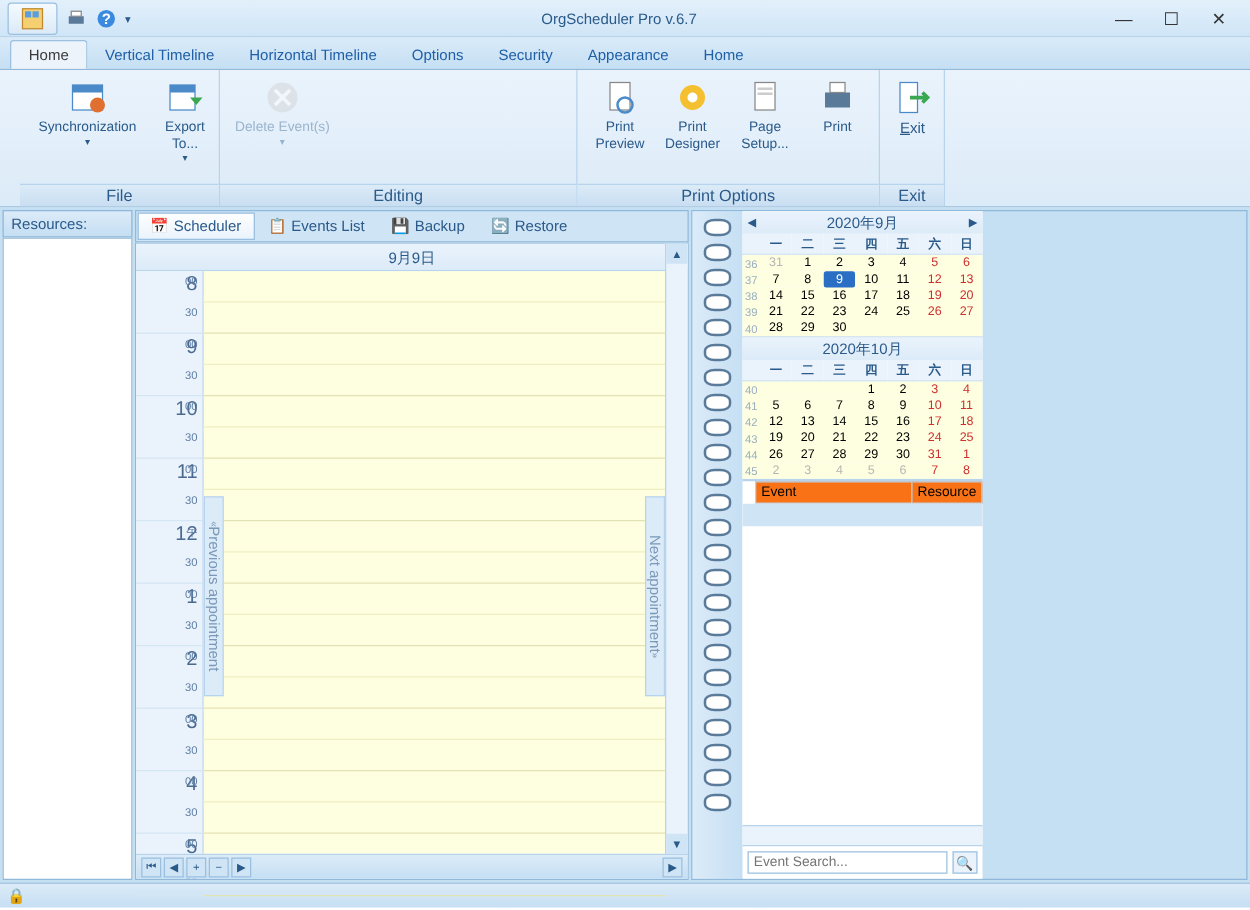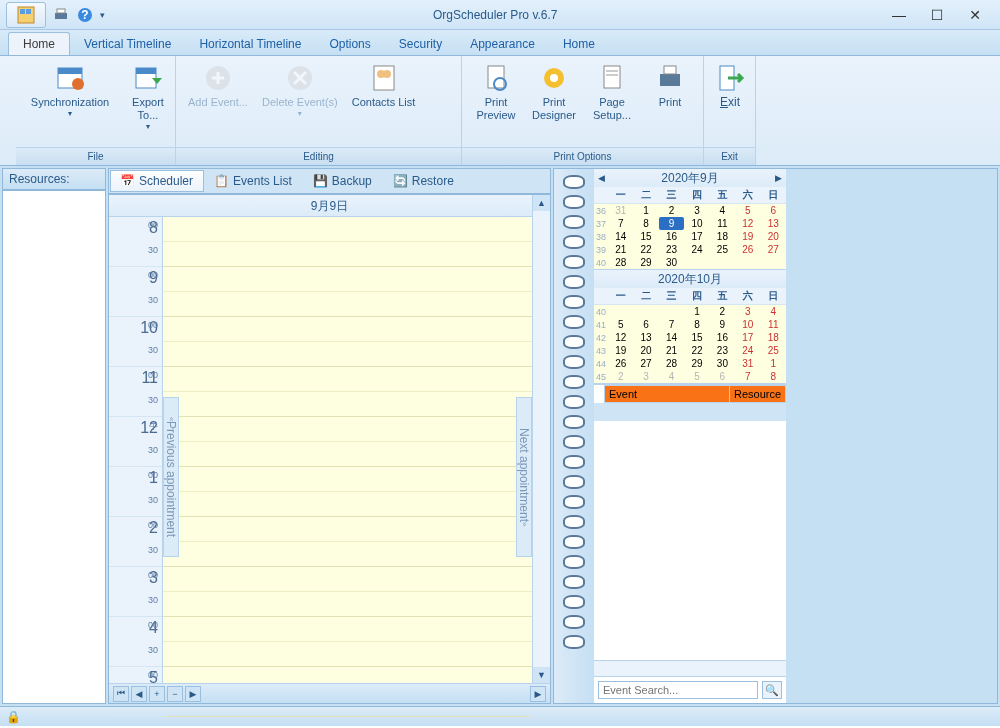--- a/index.html
+++ b/index.html
@@ -16,21 +16,21 @@
 
 
 .tabs { height: 26px; background: linear-gradient(#d9ebf9,#c5dff3); display: flex; align-items: flex-end; padding: 0 8px; border-bottom: 1px solid #8fb8da; }
 .tab { padding: 4px 14px; color: #1e5fa8; cursor: pointer; margin-top: 20px; }
 .tab.active { background: #ecf3fb; border: 1px solid #9bc0df; border-bottom: none; border-radius: 3px 3px 0 0; color: #3b3b3b; }
 
 
 .ribbon { height: 110px; background: linear-gradient(#eaf3fc,#dcebf8); display: flex; border-bottom: 1px solid #8fb8da; }
 .group { border-right: 1px solid #b8d4ec; display: flex; flex-direction: column; }
 .group-body { flex: 1; display: flex; align-items: flex-start; padding: 4px 6px 0 6px; gap: 2px; }
-.group-label { text-align: center; font-size: 10px; color: #2a5a8a; background: linear-gradient(#dcebf8,#c8def1); height: 18px; line-height: 18px; border-top: 1px solid #b8d4ec;}
+.group-label { text-align: center; font-size: 13px; color: #2a5a8a; background: linear-gradient(#dcebf8,#c8def1); height: 18px; line-height: 18px; border-top: 1px solid #b8d4ec;}
 .rbtn { display: flex; flex-direction: column; align-items: center; padding: 2px 6px; min-width: 56px; cursor: pointer; color:#2a5a8a; text-align:center;}
 .rbtn.disabled { opacity: 0.4; }
 .rbtn .ricon { width: 32px; height: 32px; margin-bottom: 2px; display:flex;align-items:center;justify-content:center;}
 .rbtn .rlabel { font-size: 11px; line-height: 13px; }
 .rbtn .drop { font-size: 8px; }
 
 
 .main { display: flex; height: 540px; background: #c5dff3; padding: 2px; gap: 2px; }
 .resources-panel { width: 104px; display:flex; flex-direction:column; }
 .resources-panel .hdr { background: linear-gradient(#dcebf8,#c5dff3); border: 1px solid #8fb8da; padding: 3px 6px; color:#2a5a8a; }
@@ -163,44 +163,25 @@
       </div>
     </div>
     <div class="group-label">File</div>
   </div>
   <div class="group" style="width:286px;">
     <div class="group-body">
       <div class="rbtn disabled">
         <span class="ricon">
             <svg width="32" height="32">
               <circle cx="16" cy="16" r="12" fill="#ccc"></circle>
-              <path d="M16 10v12M10 16h12" stroke="#fff" stroke-width="3"></path>
-            </svg>
-          </span>
-        <span class="rlabel">Add Event...</span>
-      </div>
-      <div class="rbtn disabled">
-        <span class="ricon">
-            <svg width="32" height="32">
-              <circle cx="16" cy="16" r="12" fill="#ccc"></circle>
               <path d="M10 10l12 12M22 10l-12 12" stroke="#fff" stroke-width="3"></path>
             </svg>
           </span>
         <span class="rlabel">Delete Event(s)</span>
           <span class="drop">▾</span>
-      </div>
-      <div class="rbtn">
-        <span class="ricon">
-            <svg width="32" height="32">
-              <rect x="6" y="4" width="20" height="24" fill="#fff" stroke="#888"></rect>
-              <circle cx="13" cy="12" r="4" fill="#f0c080"></circle>
-              <circle cx="19" cy="12" r="4" fill="#f0c080"></circle>
-            </svg>
-          </span>
-        <span class="rlabel">Contacts List</span>
       </div>
     </div>
     <div class="group-label">Editing</div>
   </div>
   <div class="group" style="width:242px;">
     <div class="group-body">
       <div class="rbtn">
         <span class="ricon">
             <svg width="32" height="32">
               <rect x="8" y="4" width="16" height="22" fill="#fff" stroke="#888"></rect>

